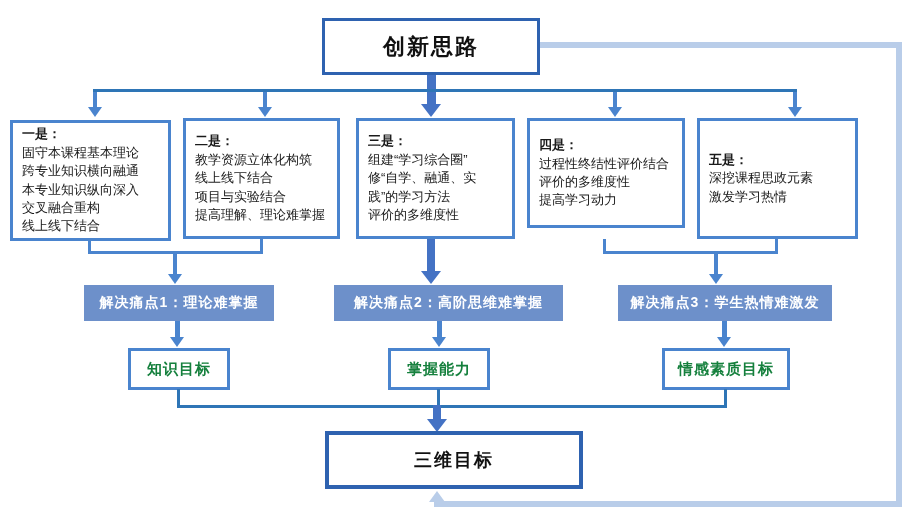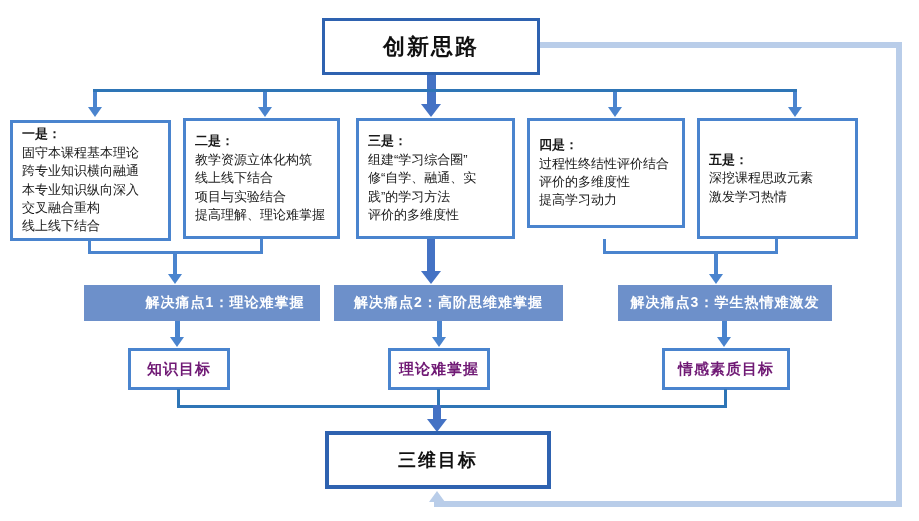--- a/index.html
+++ b/index.html
@@ -7,21 +7,21 @@
   #canvas{position:relative;width:919px;height:521px;background:#fff;overflow:hidden;}
   .abs{position:absolute;box-sizing:border-box;}
   .box{position:absolute;box-sizing:border-box;background:#fff;border:3px solid var(--box-border-light);}
   .big-box{border:3px solid var(--box-border-dark);display:flex;align-items:center;justify-content:center;
            font-weight:bold;font-size:22px;color:#111;letter-spacing:2px;}
   .bottom-box{border:4px solid var(--box-border-dark);display:flex;align-items:center;justify-content:center;
            font-weight:bold;font-size:18px;color:#111;letter-spacing:2px;}
   .stage-box{display:flex;flex-direction:column;justify-content:center;padding:4px 9px;
            font-size:13px;line-height:1.42;color:#1a1a1a;}
   .stage-title{font-weight:bold;}
-  .goal-box{display:flex;align-items:center;justify-content:center;font-weight:bold;font-size:15px;color:#701a75;letter-spacing:1px;}
+  .goal-box{display:flex;align-items:center;justify-content:center;font-weight:bold;font-size:15px;color:#15803d;letter-spacing:1px;}
   .bar{position:absolute;height:36px;background:var(--bar-fill);color:#fff;font-weight:bold;font-size:14px;
        display:flex;align-items:center;justify-content:center;letter-spacing:1px;}
   .line{position:absolute;background:var(--arrow-medium);}
   .line-dark{background:var(--connector-dark);}
   .line-thick{background:var(--arrow-thick);}
   .line-light{background:var(--feedback-light);}
   .tri{position:absolute;width:0;height:0;}
   .tri-down{border-left:7px solid transparent;border-right:7px solid transparent;border-top:10px solid var(--arrow-medium);}
   .tri-down-thick{border-left:10px solid transparent;border-right:10px solid transparent;border-top:13px solid var(--arrow-thick);}
   .tri-up-light{border-left:8px solid transparent;border-right:8px solid transparent;border-bottom:11px solid var(--feedback-light);}
@@ -94,51 +94,51 @@
 
   <div class="abs line line-thick" style="left:427px;top:239px;width:8px;height:33px;"></div>
   <div class="tri tri-down-thick" style="left:421px;top:271px;"></div>
 
   <div class="abs line" style="left:603px;top:239px;width:3px;height:14px;"></div>
   <div class="abs line" style="left:775px;top:239px;width:3px;height:14px;"></div>
   <div class="abs line" style="left:603px;top:251px;width:175px;height:3px;"></div>
   <div class="abs line" style="left:714px;top:253px;width:4px;height:22px;"></div>
   <div class="tri tri-down" style="left:709px;top:274px;"></div>
 
-  <div class="bar" style="left:84px;top:285px;width:190px;padding-left:46px;">
+  <div class="bar" style="left:84px;top:285px;width:190px;">
     <span>解决痛点1：理论难掌握</span>
   </div>
   <div class="bar" style="left:334px;top:285px;width:229px;">
     <span>解决痛点2：高阶思维难掌握</span>
   </div>
   <div class="bar" style="left:618px;top:285px;width:214px;">
     <span>解决痛点3：学生热情难激发</span>
   </div>
 
   <div class="abs line" style="left:175px;top:321px;width:5px;height:17px;"></div>
   <div class="tri tri-down" style="left:170px;top:337px;"></div>
   <div class="abs line" style="left:437px;top:321px;width:5px;height:17px;"></div>
   <div class="tri tri-down" style="left:432px;top:337px;"></div>
   <div class="abs line" style="left:722px;top:321px;width:5px;height:17px;"></div>
   <div class="tri tri-down" style="left:717px;top:337px;"></div>
 
   <div class="box goal-box" style="left:128px;top:348px;width:102px;height:42px;">
     <span>知识目标</span>
   </div>
   <div class="box goal-box" style="left:388px;top:348px;width:102px;height:42px;">
-    <span>理论难掌握</span>
+    <span>掌握能力</span>
   </div>
   <div class="box goal-box" style="left:662px;top:348px;width:128px;height:42px;">
     <span>情感素质目标</span>
   </div>
 
   <div class="abs line line-dark" style="left:177px;top:389px;width:3px;height:19px;"></div>
   <div class="abs line line-dark" style="left:437px;top:389px;width:3px;height:19px;"></div>
   <div class="abs line line-dark" style="left:724px;top:389px;width:3px;height:19px;"></div>
   <div class="abs line line-dark" style="left:177px;top:405px;width:549px;height:3px;"></div>
   <div class="abs line line-thick" style="left:433px;top:405px;width:8px;height:15px;"></div>
   <div class="tri tri-down-thick" style="left:427px;top:419px;"></div>
 
-  <div class="box bottom-box" style="left:325px;top:431px;width:226px;height:58px;">
+  <div class="box bottom-box" style="left:325px;top:431px;width:258px;height:58px;">
     <span>三维目标</span>
   </div>
 
 </div>
 
 </body></html>

